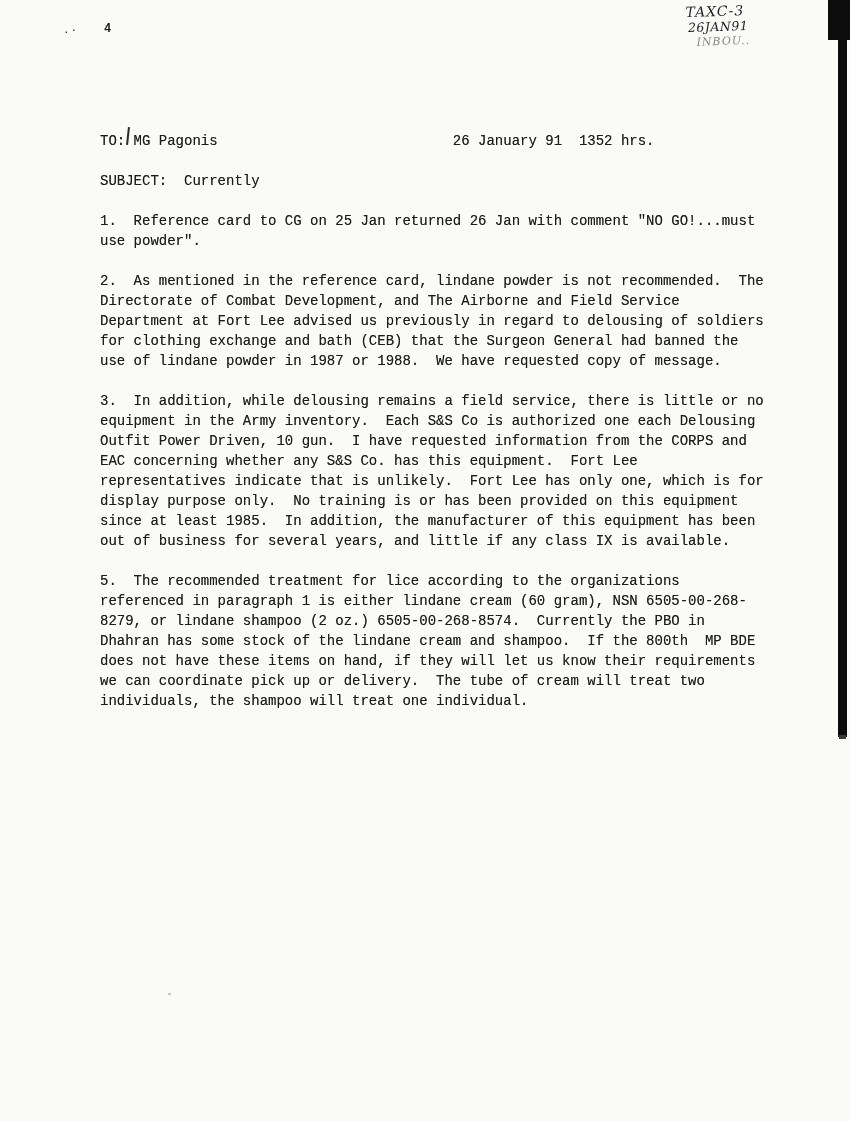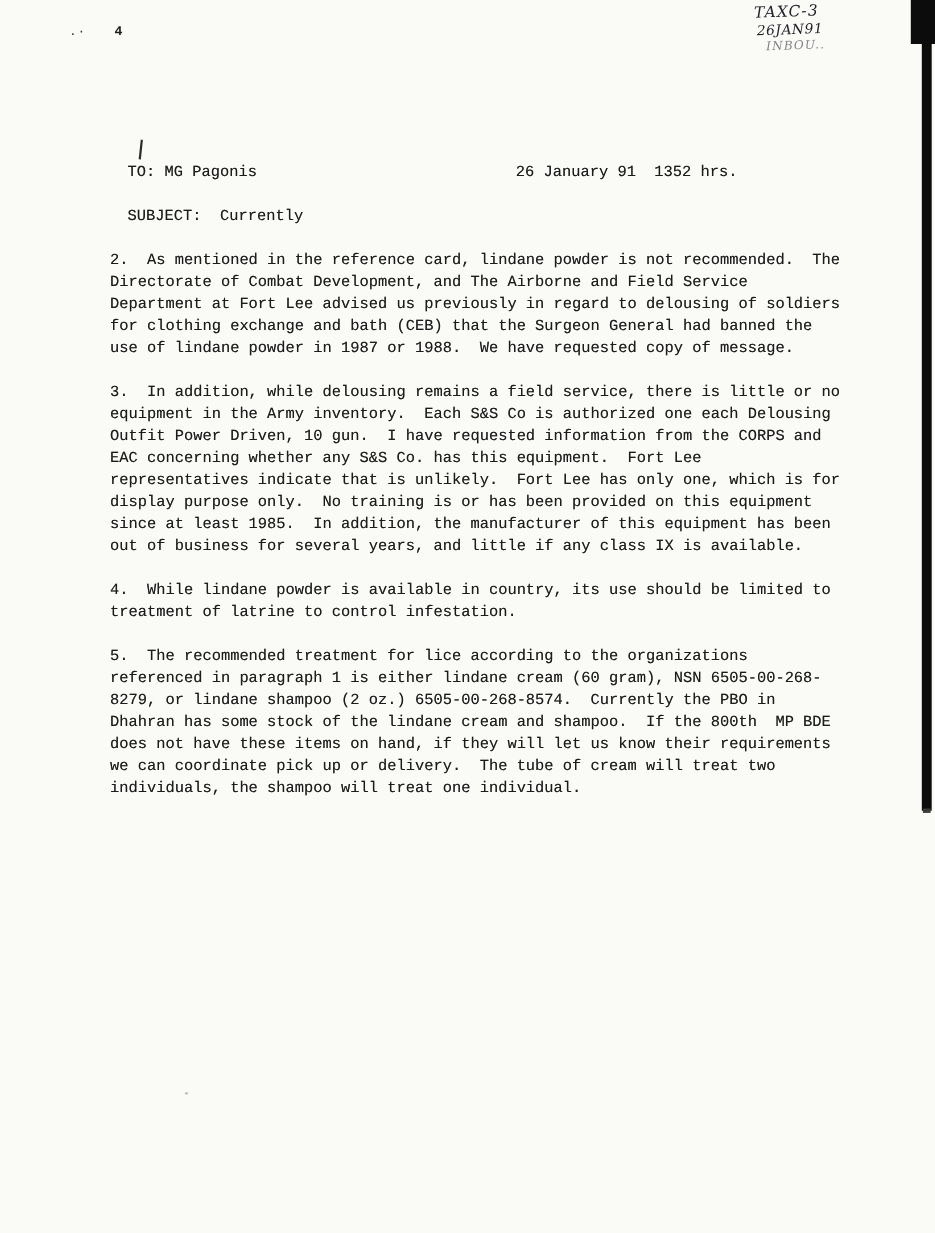--- a/index.html
+++ b/index.html
@@ -103,21 +103,21 @@
     top: 131px;
     width: 690px;
     font-size: 14px;
     line-height: 20px;
     color: #1c1c1c;
     text-shadow: 0 0 0.4px rgba(20,20,20,0.55);
   }
   .memo .line,
   .memo .para {
     white-space: pre;
-    margin: 16px;
+    margin: 0;
   }
   .memo .block {
     margin: 0 0 20px 0;
   }
 </style>
 </head>
 <body>
 
 <div class="page">
 
@@ -140,35 +140,35 @@
   <div class="memo">
 
     <div class="block">
       <div class="line">TO: MG Pagonis                            26 January 91  1352 hrs.</div>
     </div>
 
     <div class="block">
       <div class="line">SUBJECT:  Currently</div>
     </div>
 
+    <div class="para block">1.  Reference card to CG on 25 Jan returned 26 Jan with comment "NO GO!...must
+use powder".</div>
     <div class="para block">2.  As mentioned in the reference card, lindane powder is not recommended.  The
 Directorate of Combat Development, and The Airborne and Field Service
 Department at Fort Lee advised us previously in regard to delousing of soldiers
 for clothing exchange and bath (CEB) that the Surgeon General had banned the
 use of lindane powder in 1987 or 1988.  We have requested copy of message.</div>
     <div class="para block">3.  In addition, while delousing remains a field service, there is little or no
 equipment in the Army inventory.  Each S&amp;S Co is authorized one each Delousing
 Outfit Power Driven, 10 gun.  I have requested information from the CORPS and
 EAC concerning whether any S&amp;S Co. has this equipment.  Fort Lee
 representatives indicate that is unlikely.  Fort Lee has only one, which is for
 display purpose only.  No training is or has been provided on this equipment
 since at least 1985.  In addition, the manufacturer of this equipment has been
 out of business for several years, and little if any class IX is available.</div>
-    <div class="para block">4.  While lindane powder is available in country, its use should be limited to
-treatment of latrine to control infestation.</div>
     <div class="para block">5.  The recommended treatment for lice according to the organizations
 referenced in paragraph 1 is either lindane cream (60 gram), NSN 6505-00-268-
 8279, or lindane shampoo (2 oz.) 6505-00-268-8574.  Currently the PBO in
 Dhahran has some stock of the lindane cream and shampoo.  If the 800th  MP BDE
 does not have these items on hand, if they will let us know their requirements
 we can coordinate pick up or delivery.  The tube of cream will treat two
 individuals, the shampoo will treat one individual.</div>
 
   </div>
 

